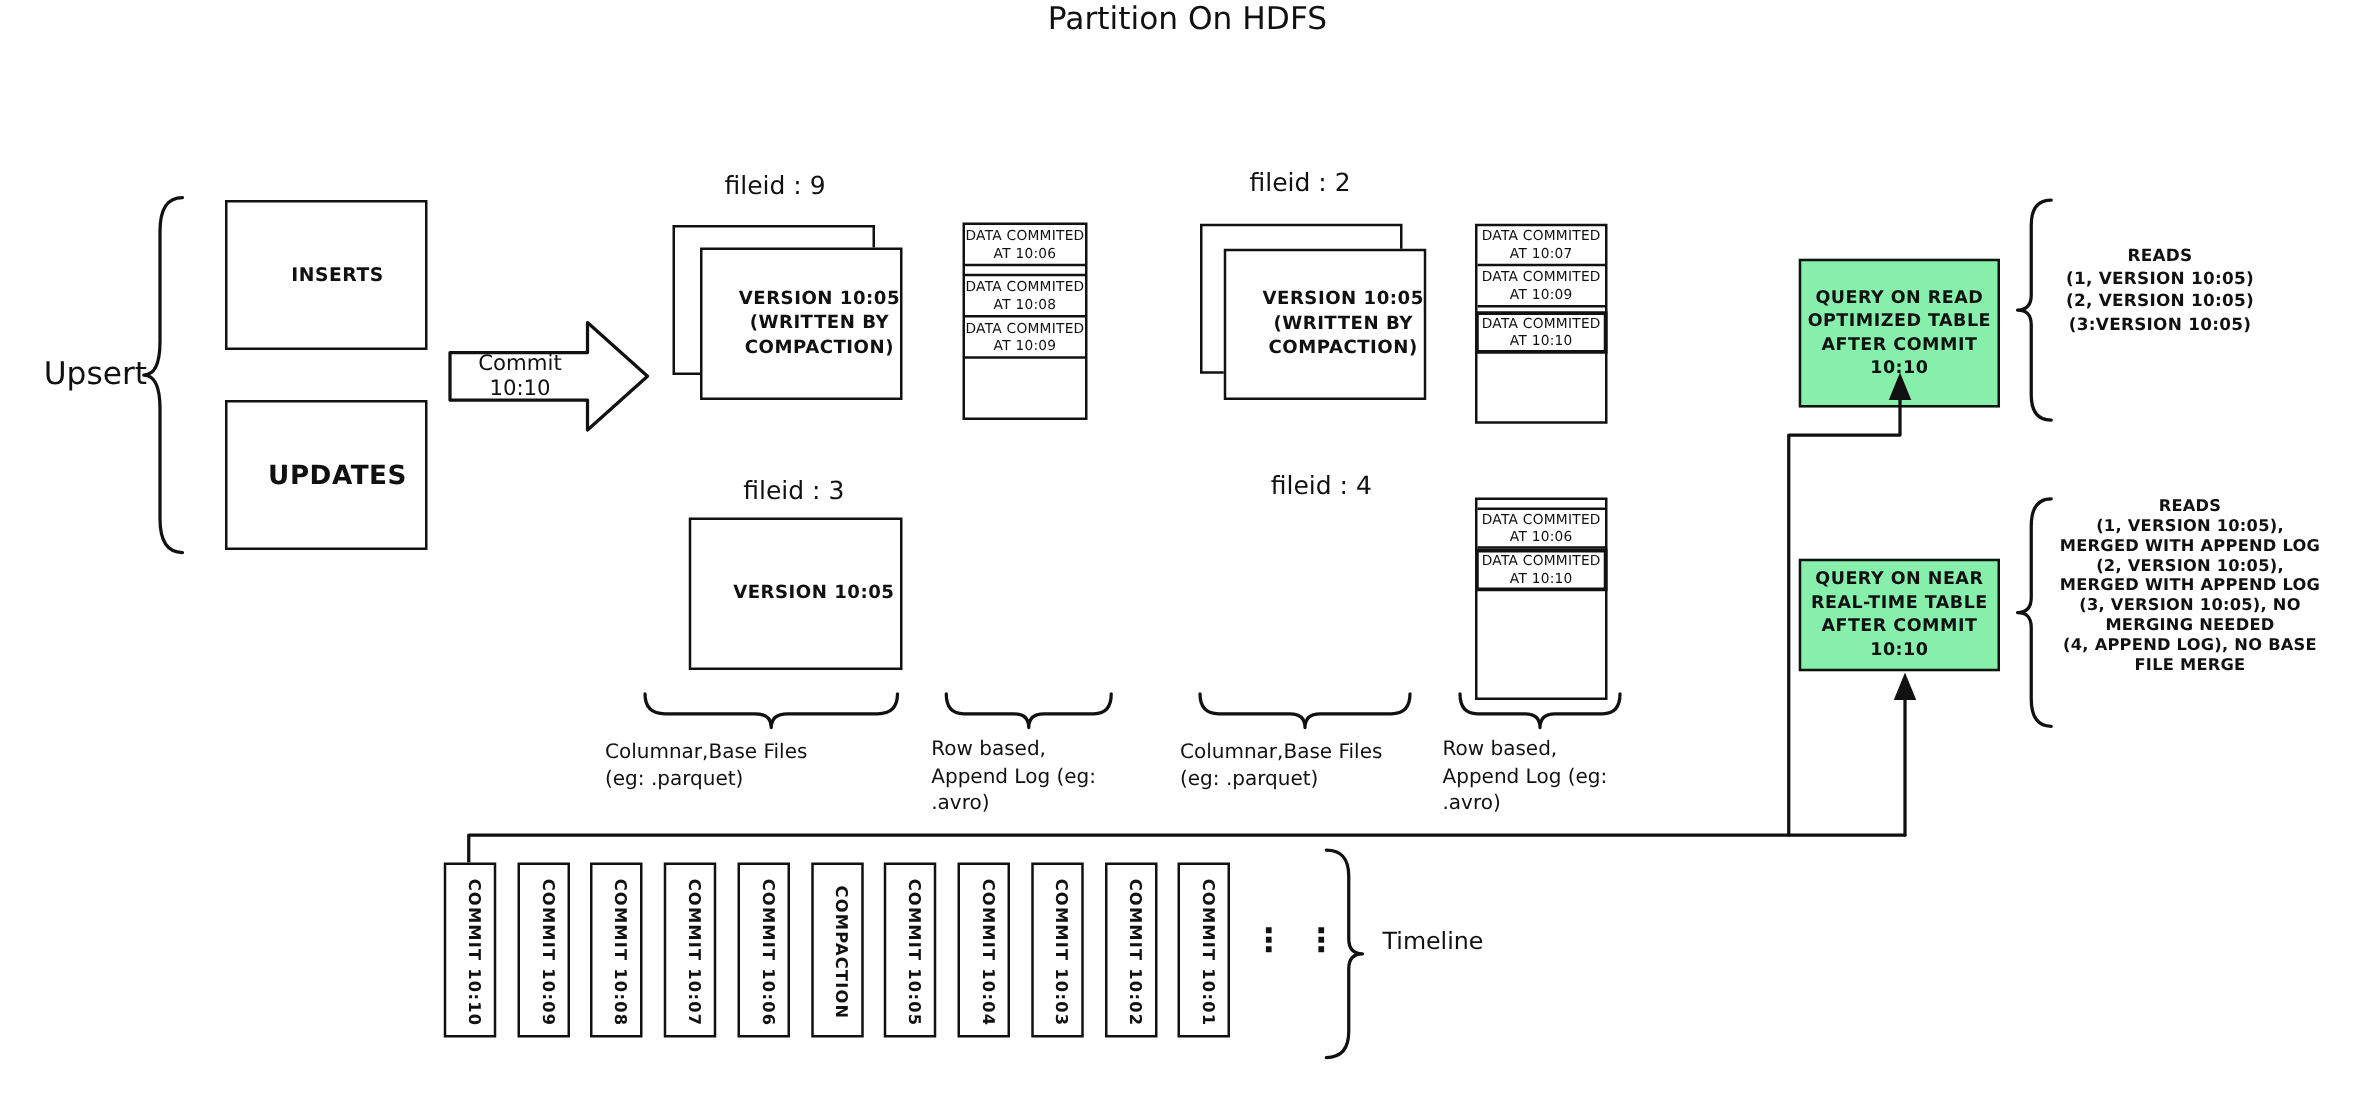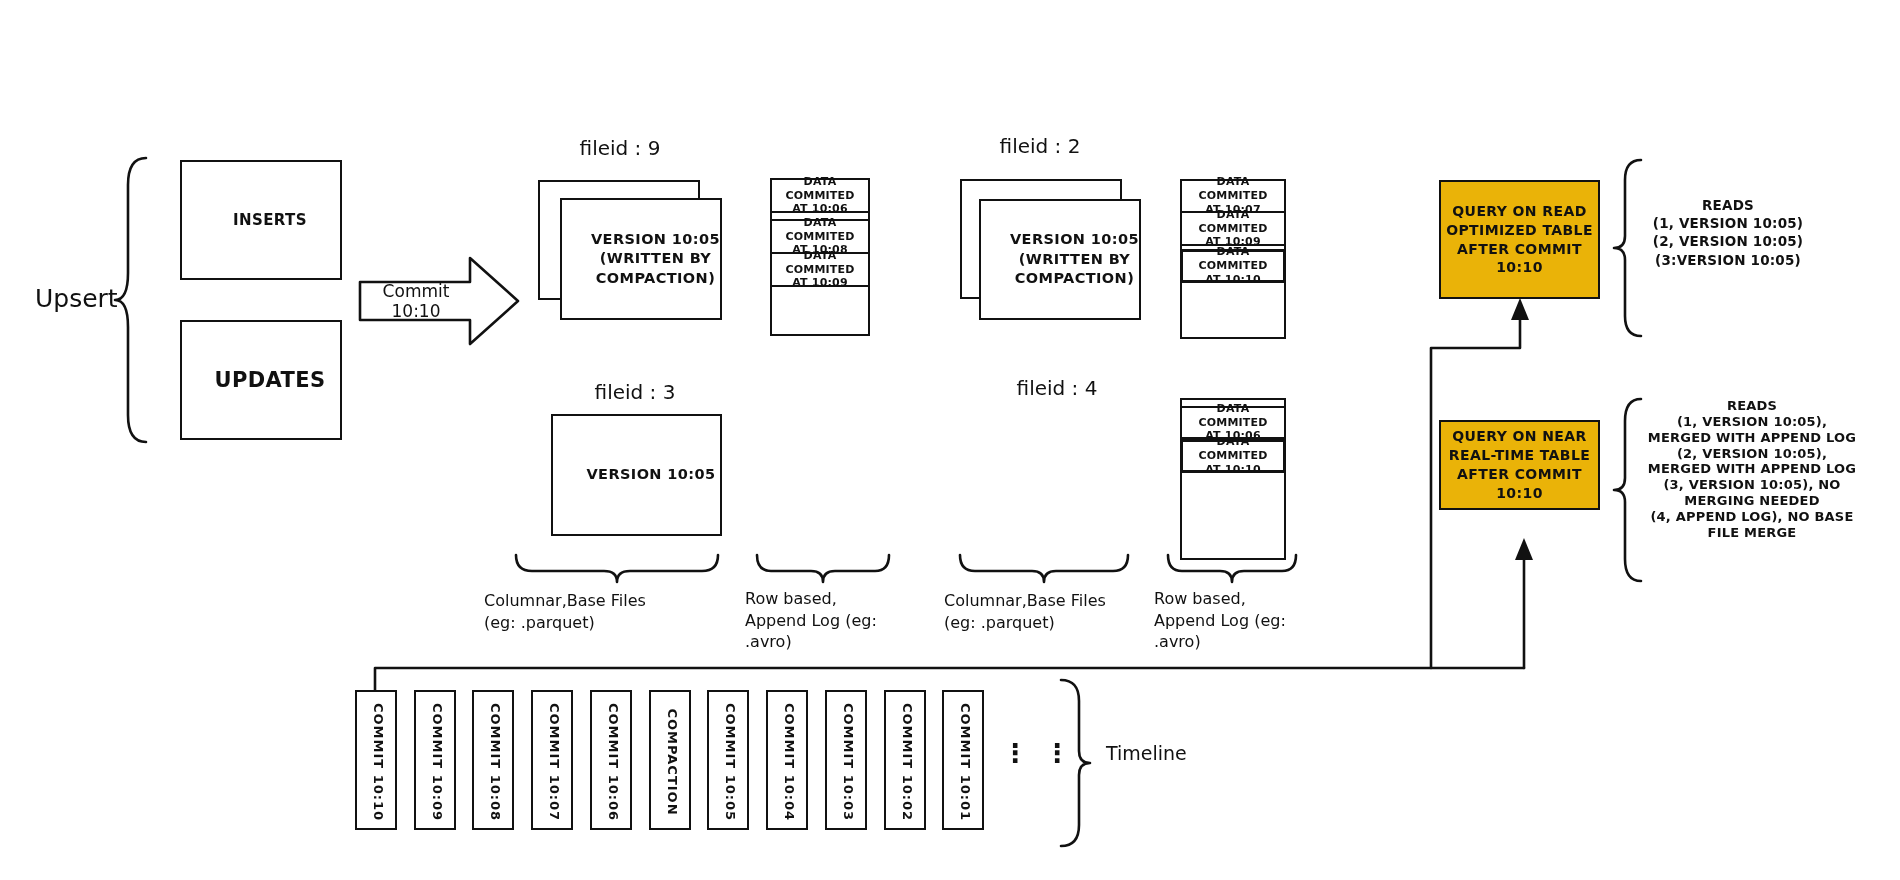--- a/index.html
+++ b/index.html
@@ -10,45 +10,46 @@
   .ctr { display:flex; align-items:center; justify-content:center; text-align:center; }
   .box { position:absolute; background:#fff; border:2.2px solid #111;padding-left:18px; }
   .caps { font-weight:bold; letter-spacing:.4px; }
   .hand20 { font-size:20px; }
   .hand25 { font-size:25px; }
   
   .backbox { border:2px solid #111; background:#fff; }
   .frontbox { border:2.6px solid #111; background:#fff; font-size:14.5px; line-height:1.35;padding-left:29px; }
   
   .log { position:absolute; background:#fff; border:2px solid #111; display:flex; flex-direction:column; }
-  .log .cell { border-bottom:2px solid #111; font-weight:bold; font-size:11px; line-height:1.25; letter-spacing:.2px;
+  .log .cell { border-bottom:2px solid #111; font-weight:normal; font-size:11px; line-height:1.25; letter-spacing:.2px;
                display:flex; align-items:center; justify-content:center; text-align:center; white-space:pre-line; }
   .log .thin { height:8px; border-bottom:2px solid #111; }
   .log .spacer { height:3px; }
   .log .thick { border:3px solid #111; margin:0 -2px; }
   .log .empty { flex:1; }
   
-  .qbox { position:absolute; background:#eab308; border:2.5px solid #111; font-size:14px; line-height:1.35; }
+  .qbox { position:absolute; background:#86efac; border:2.5px solid #111; font-size:14px; line-height:1.35;margin-top:27px; }
   .reads { position:absolute; font-weight:bold; text-align:center; white-space:pre-line; letter-spacing:.2px; }
   
   .tl-box { position:absolute; width:42px; height:140px; border:2.2px solid #111; background:#fff; }
   .tl-box span { position:absolute; width:140px; height:42px; left:-49px; top:49px; transform:rotate(90deg);
                  text-align:center; line-height:42px; font-weight:bold; font-size:13px; letter-spacing:1px; white-space:nowrap; }
   .dots { position:absolute; font-size:26px; font-weight:bold; line-height:1; }
   svg { position:absolute; overflow:visible; }
   svg path, svg polyline { fill:none; stroke:#111; stroke-width:2.6; stroke-linecap:round; stroke-linejoin:round; }
   svg .fillshape { fill:#fff; stroke:#111; stroke-width:2.6; stroke-linejoin:round; }
   svg .solid { fill:#111; stroke:none; }
   .bracelbl { position:absolute; font-size:16px; line-height:1.35; text-align:left; white-space:pre-line; }
 </style>
 </head>
 <body>
 
 <div id="canvas">
 
+  <div class="abs hand25" style="left:0;right:0;top:48;text-align:center;">Partition On HDFS</div>
 
   <div class="abs hand25" style="left:35px;top:284px;">Upsert</div>
   <svg style="left:113px;top:155px;" width="36" height="290">
     <path d="M 33,3 Q 15,3 15,30 L 15,118 Q 15,145 2,145 Q 15,145 15,172 L 15,260 Q 15,287 33,287"></path>
   </svg>
   <div class="box ctr caps" style="left:180px;top:160px;width:162px;height:120px;font-size:15px;">
     <span>INSERTS</span>
   </div>
   <div class="box ctr caps" style="left:180px;top:320px;width:162px;height:120px;font-size:21px;">
     <span>UPDATES</span>

